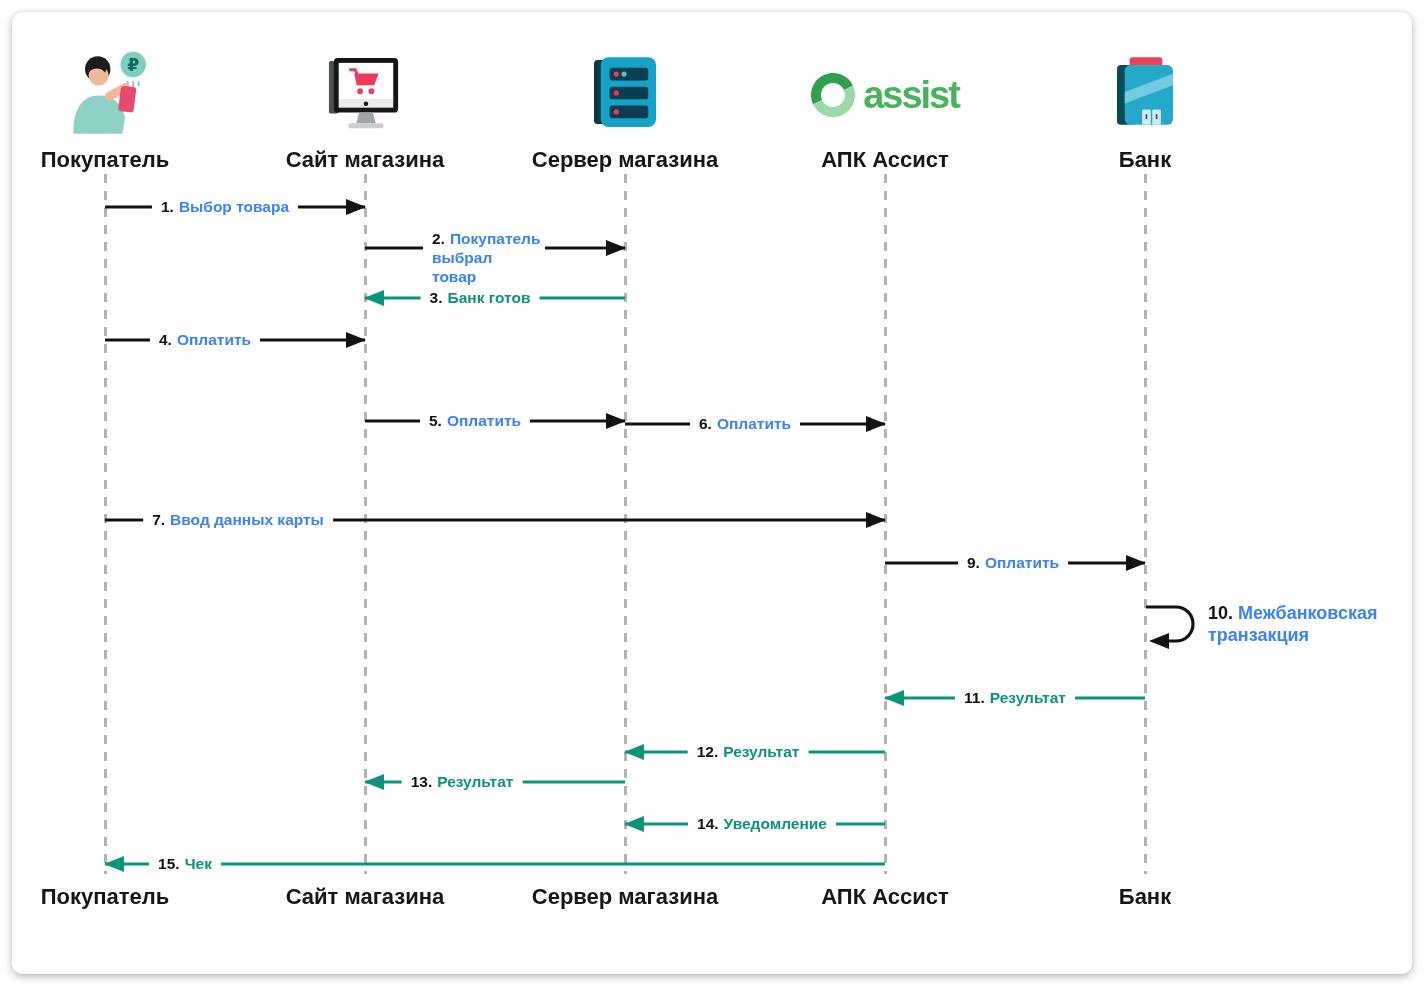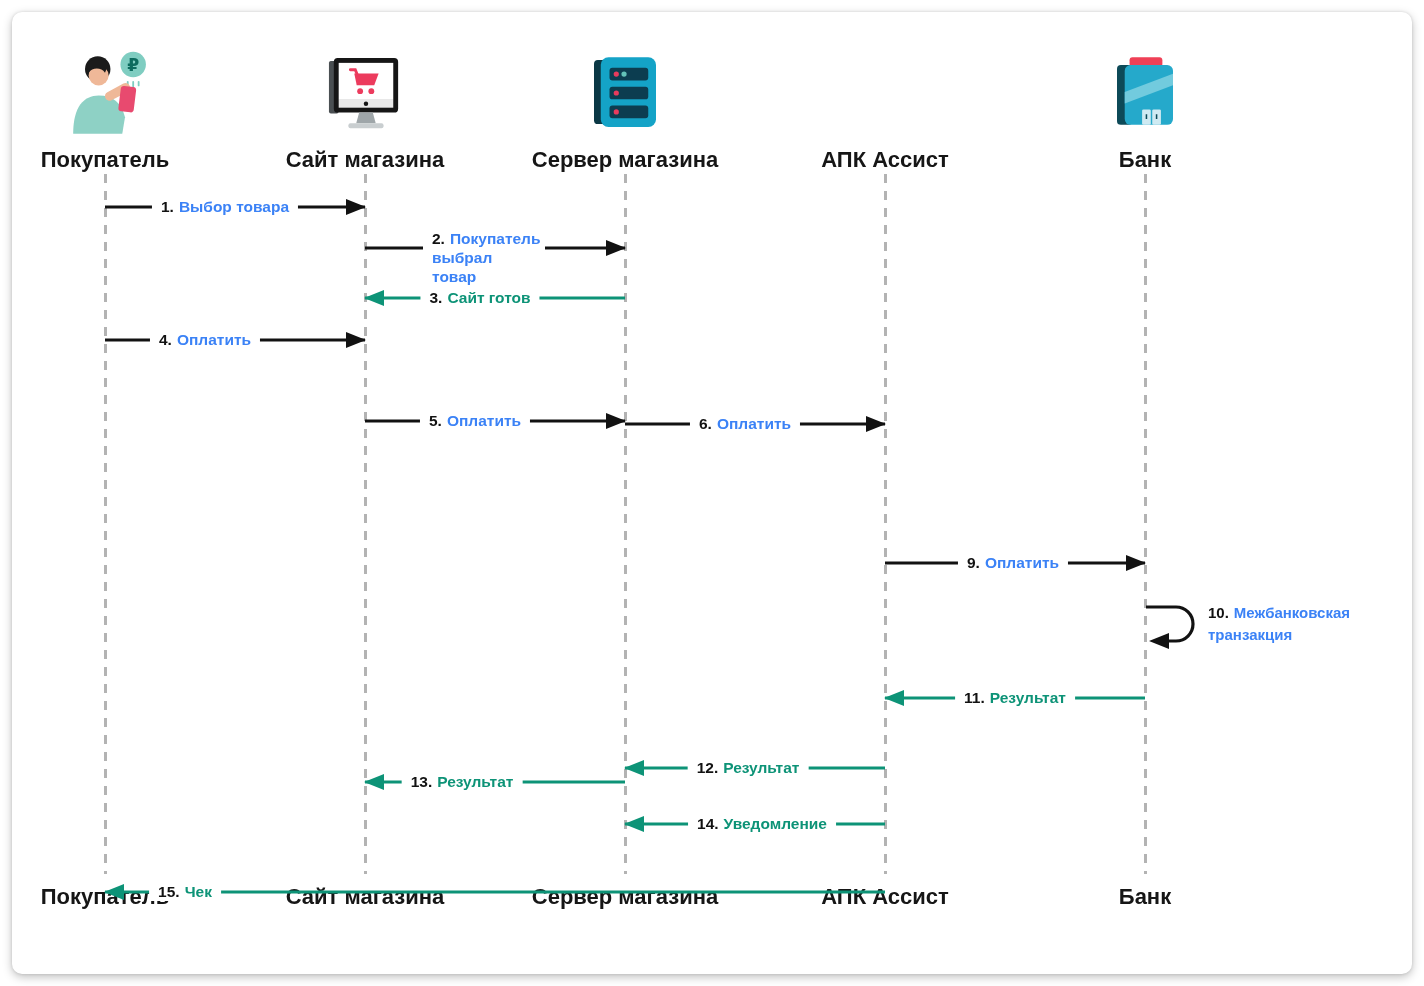--- a/index.html
+++ b/index.html
@@ -36,21 +36,21 @@
     border-top:8px solid transparent; border-bottom:8px solid transparent; border-left:20px solid currentColor; }
   .head-left  { position:absolute; left:-1px; top:50%; transform:translateY(-50%); width:0; height:0;
     border-top:8px solid transparent; border-bottom:8px solid transparent; border-right:20px solid currentColor; }
   .msg-label { position:absolute; top:50%; transform:translate(-50%,-50%); background:#fff;
     padding:0 9px; white-space:nowrap; font-size:15.5px; font-weight:bold; z-index:2; }
   .msg-label.wrap { white-space:normal; transform:translateX(-50%); top:-9px; line-height:19px; text-align:left; }
   .msg-label .num { color:#121212; margin-right:5px; }
   .txt.cyan  { color:#3b82f6; }
   .txt.green { color:#0D9377; }
 
-  .loop-label { position:absolute; font-size:15px; font-weight:bold; line-height:22px; text-align:left; z-index:2; }
+  .loop-label { position:absolute; font-size:18px; font-weight:bold; line-height:22px; text-align:left; z-index:2; }
   .loop-label .num { color:#121212; margin-right:5px; }
   .self-loop { position:absolute; overflow:visible; }
 </style>
 </head>
 <body>
 
 <div class="card">
   <div class="stage">
       <div class="lifeline" style="left: 91.5px;"></div>
       <div class="actor-top" style="left: -37px;">
@@ -99,20 +99,29 @@
     <circle cx="23" cy="17.5" r="2.7" fill="#E83B5D"></circle>
     <circle cx="31" cy="17.5" r="2.7" fill="#63C2B8"></circle>
     <circle cx="23" cy="37" r="2.7" fill="#E83B5D"></circle>
     <circle cx="23" cy="56.5" r="2.7" fill="#E83B5D"></circle>
   </svg>
         <div class="actor-label">Сервер магазина</div>
       </div>
       <div class="actor-bottom" style="left: 483px;">Сервер магазина</div>
       <div class="lifeline" style="left: 871.5px;"></div>
       <div class="actor-top" style="left: 743px;">
+        <div class="icon icon-assist">
+    <svg width="44" height="44" viewBox="0 0 44 44">
+      <g transform="rotate(-25 22 22)">
+        <path d="M5 22 A17 17 0 0 1 39 22" stroke="#2FA04E" stroke-width="10" fill="none"></path>
+        <path d="M39 22 A17 17 0 0 1 5 22" stroke="#9BD9A8" stroke-width="10" fill="none"></path>
+      </g>
+    </svg>
+    <span class="assist-word">assist</span>
+  </div>
         <div class="actor-label">АПК Ассист</div>
       </div>
       <div class="actor-bottom" style="left: 743px;">АПК Ассист</div>
       <div class="lifeline" style="left: 1131.5px;"></div>
       <div class="actor-top" style="left: 1003px;">
         <svg class="icon icon-bank" viewBox="0 0 58 72">
     <rect x="13" y="0" width="34" height="10" rx="3" fill="#EF4056"></rect>
     <rect x="0" y="8" width="16" height="62" rx="4" fill="#0D4A58"></rect>
     <rect x="8" y="8" width="50" height="62" rx="6" fill="#25A9CB"></rect>
     <polygon points="8,36 58,17 58,29 8,48" fill="#72CBDE"></polygon>
@@ -129,66 +138,71 @@
         <div class="msg-label" style="left: 120px;"><span class="num">1.</span><span class="txt cyan">Выбор товара</span></div>
       </div>
       <div class="msg black" style="left: 353px; top: 226px; width: 260px;">
         <div class="msg-line"></div>
         <div class="head-right"></div>
         <div class="msg-label wrap" style="left: 119px; width: 122px;"><span class="num">2.</span><span class="txt cyan">Покупатель выбрал товар</span></div>
       </div>
       <div class="msg green" style="left: 353px; top: 276px; width: 260px;">
         <div class="msg-line"></div>
         <div class="head-left"></div>
-        <div class="msg-label" style="left: 115px;"><span class="num">3.</span><span class="txt green">Сайт готов</span></div>
+        <div class="msg-label" style="left: 115px;"><span class="num">3.</span><span class="txt green">Банк готов</span></div>
       </div>
       <div class="msg black" style="left: 93px; top: 318px; width: 260px;">
         <div class="msg-line"></div>
         <div class="head-right"></div>
         <div class="msg-label" style="left: 100px;"><span class="num">4.</span><span class="txt cyan">Оплатить</span></div>
       </div>
       <div class="msg black" style="left: 353px; top: 359px; width: 260px; margin-top: 40px;">
         <div class="msg-line"></div>
         <div class="head-right"></div>
         <div class="msg-label" style="left: 110px;"><span class="num">5.</span><span class="txt cyan">Оплатить</span></div>
       </div>
       <div class="msg black" style="left: 613px; top: 402px; width: 260px;">
         <div class="msg-line"></div>
         <div class="head-right"></div>
         <div class="msg-label" style="left: 120px;"><span class="num">6.</span><span class="txt cyan">Оплатить</span></div>
+      </div>
+      <div class="msg black" style="left: 93px; top: 498px; width: 780px;">
+        <div class="msg-line"></div>
+        <div class="head-right"></div>
+        <div class="msg-label" style="left: 133px;"><span class="num">7.</span><span class="txt cyan">Ввод данных карты</span></div>
       </div>
       <div class="msg black" style="left: 873px; top: 541px; width: 260px;">
         <div class="msg-line"></div>
         <div class="head-right"></div>
         <div class="msg-label" style="left: 128px;"><span class="num">9.</span><span class="txt cyan">Оплатить</span></div>
       </div>
       <svg class="self-loop" width="62" height="50" viewBox="0 0 62 50" style="left: 1134px; top: 592px;">
     <path d="M0 3 H30 A16.5 16.5 0 0 1 30 37 H22" stroke="#121212" stroke-width="3.2" fill="none"></path>
     <polygon points="23,29 23,45 3,37" fill="#121212"></polygon>
   </svg>
       <div class="loop-label" style="left: 1196px; top: 590px; width: 178px;"><span class="num">10.</span><span class="txt cyan">Межбанковская транзакция</span></div>
       <div class="msg green" style="left: 873px; top: 676px; width: 260px;">
         <div class="msg-line"></div>
         <div class="head-left"></div>
         <div class="msg-label" style="left: 130px; text-align: right;"><span class="num">11.</span><span class="txt green">Результат</span></div>
       </div>
-      <div class="msg green" style="left: 613px; top: 746px; width: 260px;">
+      <div class="msg green" style="left: 613px; top: 730px; width: 260px;">
         <div class="msg-line"></div>
         <div class="head-left"></div>
         <div class="msg-label" style="left: 123px;"><span class="num">12.</span><span class="txt green">Результат</span></div>
       </div>
       <div class="msg green" style="left: 353px; top: 760px; width: 260px;">
         <div class="msg-line"></div>
         <div class="head-left"></div>
         <div class="msg-label" style="left: 97px;"><span class="num">13.</span><span class="txt green">Результат</span></div>
       </div>
       <div class="msg green" style="left: 613px; top: 802px; width: 260px;">
         <div class="msg-line"></div>
         <div class="head-left"></div>
         <div class="msg-label" style="left: 137px;"><span class="num">14.</span><span class="txt green">Уведомление</span></div>
       </div>
-      <div class="msg green" style="left: 93px; top: 842px; width: 780px; margin-top: 28px;">
+      <div class="msg green" style="left: 93px; top: 842px; width: 780px;">
         <div class="msg-line"></div>
         <div class="head-left"></div>
         <div class="msg-label" style="left: 80px;"><span class="num">15.</span><span class="txt green">Чек</span></div>
       </div>
     </div>
 </div>
 
 </body></html>

